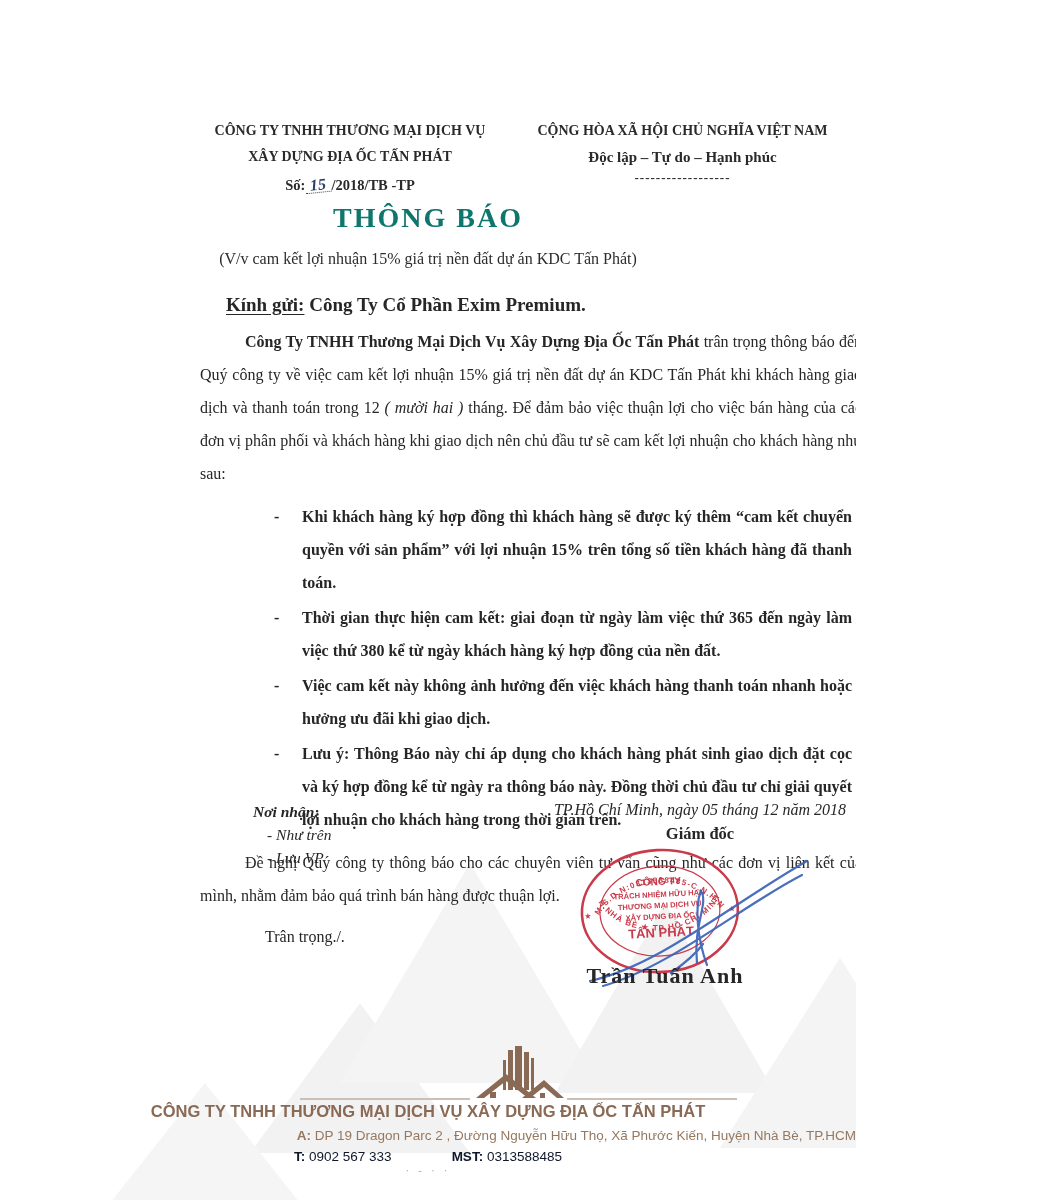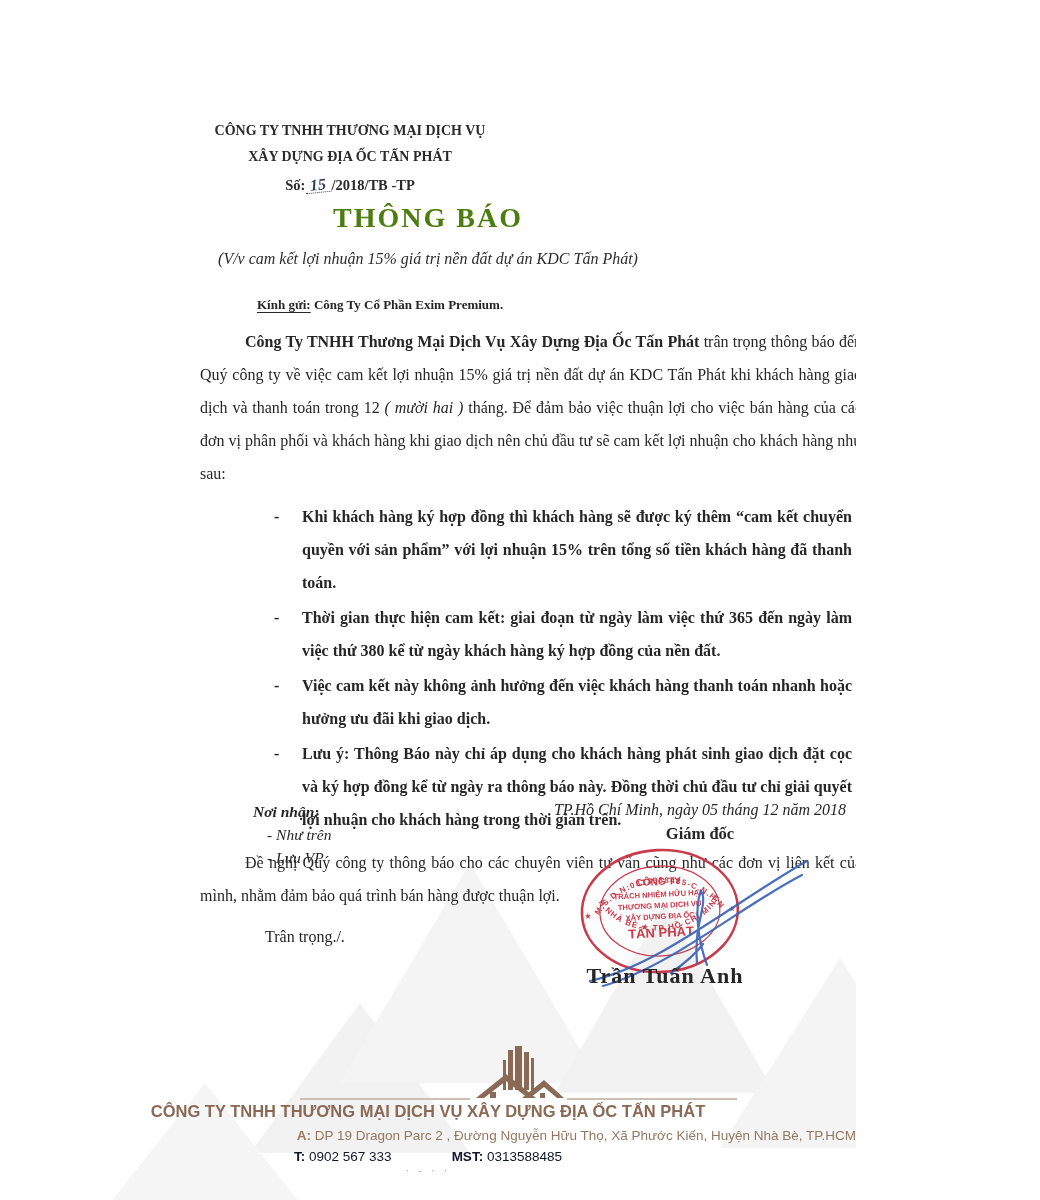--- a/index.html
+++ b/index.html
@@ -19,26 +19,26 @@
   .hdr-right{position:absolute;z-index:2;left:530px;top:118px;width:305px;text-align:center;
              font-weight:bold;font-size:14px;line-height:26px;color:#2a2a2a;}
   .so-line{font-size:14.5px;margin-top:2px;}
   .so-number{display:inline-block;min-width:26px;text-align:center;font-style:italic;
              color:#2c3f66;font-size:16px;transform:rotate(-6deg);
              border-bottom:1.6px dotted #444;line-height:14px;}
   .motto{font-size:15px;}
   .dash-rule{font-size:13px;letter-spacing:1px;line-height:16px;}
   
   .title{position:absolute;z-index:2;left:0;right:0;top:202px;text-align:center;
-         font-size:28px;font-weight:bold;letter-spacing:2px;color:#4d7c0f;}
+         font-size:28px;font-weight:bold;letter-spacing:2px;color:#0f766e;}
   .subtitle{position:absolute;z-index:2;left:0;right:0;top:250px;text-align:center;
-            font-style:italic;font-size:16px;color:#2c2c2c;}
+            font-size:16px;color:#2c2c2c;}
   
   .doc-body{position:absolute;z-index:2;left:200px;top:288px;width:662px;font-size:16px;line-height:33px;}
-  .salutation{margin-left:57px;font-weight:bold;font-size:13px;}
+  .salutation{margin-left:26px;font-weight:bold;font-size:19px;}
   .salutation .lbl{text-decoration:underline;text-underline-offset:3px;}
   .para{text-align:justify;text-indent:45px;margin:4px 0 0 0;}
   .bullets{margin:10px;padding:0 0 0 92px;list-style:none;font-weight:bold;}
   .bullets li{position:relative;text-align:justify;margin-top:2px;}
   .bullets li::before{content:"-";position:absolute;left:-28px;top:0;}
   .regards{margin-left:65px;margin-top:8px;}
   
   .recipients{position:absolute;z-index:2;left:253px;top:800px;font-size:15.5px;line-height:23px;font-style:italic;}
   .recipients .lbl{font-weight:bold;}
   .recipients .item{margin-left:14px;}
@@ -75,20 +75,25 @@
     <div class="wm wm3"></div>
     <div class="wm wm4"></div>
     <div class="wm wm5"></div>
     <div class="wm wm6"></div>
   </div>
 
   <div class="hdr-left">
     <div>CÔNG TY TNHH THƯƠNG MẠI DỊCH VỤ</div>
     <div>XÂY DỰNG ĐỊA ỐC TẤN PHÁT</div>
     <div class="so-line"><span>Số:</span><span class="so-number">15</span><span>/2018/TB -TP</span></div>
+  </div>
+  <div class="hdr-right">
+    <div>CỘNG HÒA XÃ HỘI CHỦ NGHĨA VIỆT NAM</div>
+    <div class="motto">Độc lập – Tự do – Hạnh phúc</div>
+    <div class="dash-rule">------------------</div>
   </div>
 
   <div class="title">THÔNG BÁO</div>
   <div class="subtitle">(V/v cam kết lợi nhuận 15% giá trị  nền đất dự án KDC Tấn Phát)</div>
 
   <div class="doc-body">
     <div class="salutation"><span class="lbl">Kính gửi:</span><span> Công Ty Cổ Phần Exim Premium.</span></div>
     <p class="para"><b>Công Ty TNHH Thương Mại Dịch Vụ Xây Dựng Địa Ốc Tấn Phát</b><span> trân trọng thông báo đến Quý công ty về việc cam kết lợi nhuận 15% giá trị  nền đất dự án KDC Tấn Phát khi khách hàng giao dịch và thanh toán trong 12 </span><i>( mười hai )</i><span> tháng. Để đảm bảo việc thuận lợi cho việc bán hàng của các đơn vị phân phối và khách hàng khi giao dịch nên chủ đầu tư sẽ cam kết lợi nhuận cho khách hàng như sau:</span></p>
     <ul class="bullets">
       <li><b></b><span>Khi khách hàng ký hợp đồng thì khách hàng sẽ được ký thêm “cam kết chuyển quyền với sản phẩm” với lợi nhuận 15% trên tổng số tiền khách hàng đã thanh toán.</span></li>

